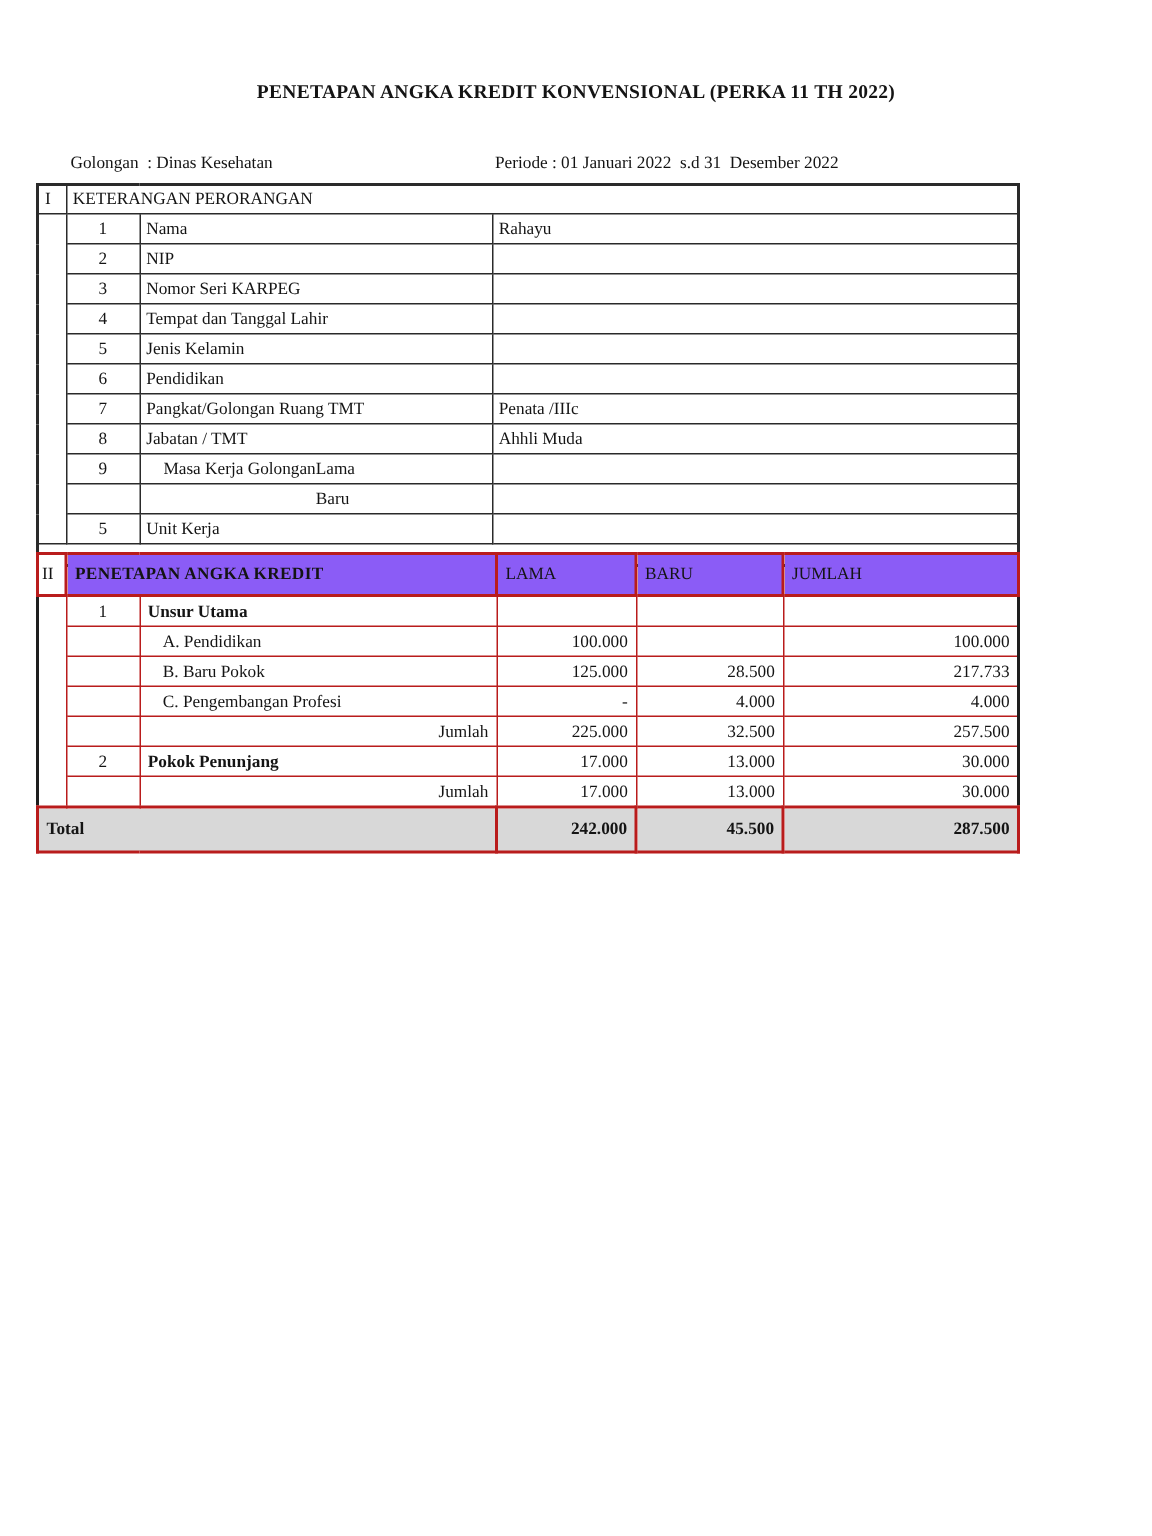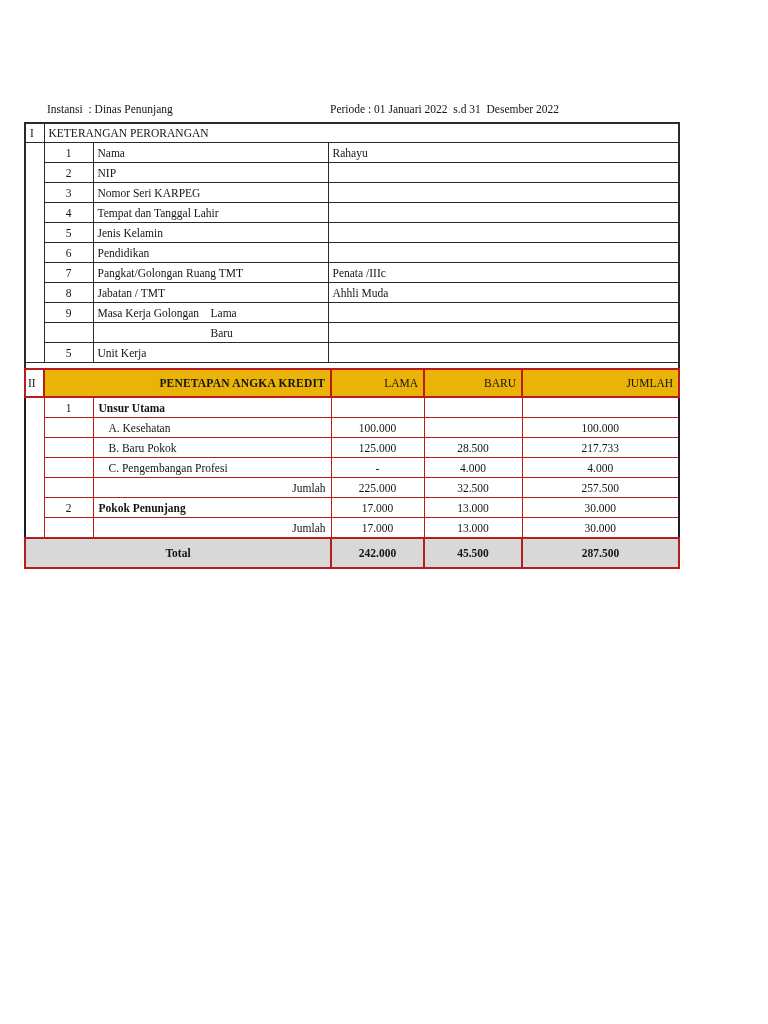--- a/index.html
+++ b/index.html
@@ -29,53 +29,54 @@
   }
   .t1 td {
     border:1px solid #2a2a2a; padding:0 4px; height:19px;
     vertical-align:middle; white-space:nowrap;
   }
   .t1 .sec-head td { height:18px; }
   .c-roman { padding:0 2px; text-align:left; }
   .c-num   { text-align:center; }
   .c-strip { border-top:1px solid #2a2a2a; }
   .gap-row td { height:13px; }
-  .mk-first { display:inline-block; width:113px; }
+  .mk-first { display:inline-block; width:113px;text-align:right; }
 
   
   .t2 {
     position:absolute; left:24px; top:368px; width:654px;
     font-size:11.5px; border:2px solid #1e1e1e;
   }
   .t2 td {
     border:1px solid #b91c1c; padding:0 5px; height:19px;
     vertical-align:middle; white-space:nowrap;margin-top:36px;
   }
   .t2 .head2 td {
-    height:26px; background:#eab308; text-align:right; border-width:2px;
+    height:26px; background:#8b5cf6; text-align:left; border-width:2px;
   }
   .t2 .head2 td.c-roman2 { background:#ffffff; text-align:left; padding:0 2px; }
   .t2 .h2main { font-weight:bold; letter-spacing:.2px; }
-  .c-n { text-align:center; }
+  .c-n { text-align:right; }
   .bold { font-weight:bold; }
   .indent { padding-left:15px !important; }
   .lbl-right { text-align:right; }
   .t2 .total-row td {
     height:28px; background:#d8d8d8; font-weight:bold; border-width:2px;
   }
-  .t2 .total-label { text-align:center; }
+  .t2 .total-label { }
 </style>
 </head>
 <body>
 
 <div class="page">
 
+  <div class="doc-title">PENETAPAN ANGKA KREDIT KONVENSIONAL (PERKA 11 TH 2022)</div>
 
   <div class="meta">
-    <span class="instansi">Instansi  : Dinas Penunjang</span>
+    <span class="instansi">Golongan  : Dinas Kesehatan</span>
     <span class="periode">Periode : 01 Januari 2022  s.d 31  Desember 2022</span>
   </div>
 
   <table class="t1">
     <colgroup>
         <col style="width:19px">
         <col style="width:49px">
         <col style="width:235px">
         <col style="width:351px">
       </colgroup>
@@ -173,21 +174,21 @@
       <tr>
         <td rowspan="7"></td>
         <td class="c-num">1</td>
         <td class="bold">Unsur Utama</td>
         <td class="c-n"></td>
         <td class="c-n"></td>
         <td class="c-n"></td>
       </tr>
       <tr>
         <td class="c-num"></td>
-        <td class="indent">A. Kesehatan</td>
+        <td class="indent">A. Pendidikan</td>
         <td class="c-n">100.000</td>
         <td class="c-n"></td>
         <td class="c-n">100.000</td>
       </tr>
       <tr>
         <td class="c-num"></td>
         <td class="indent">B. Baru Pokok</td>
         <td class="c-n">125.000</td>
         <td class="c-n">28.500</td>
         <td class="c-n">217.733</td>

